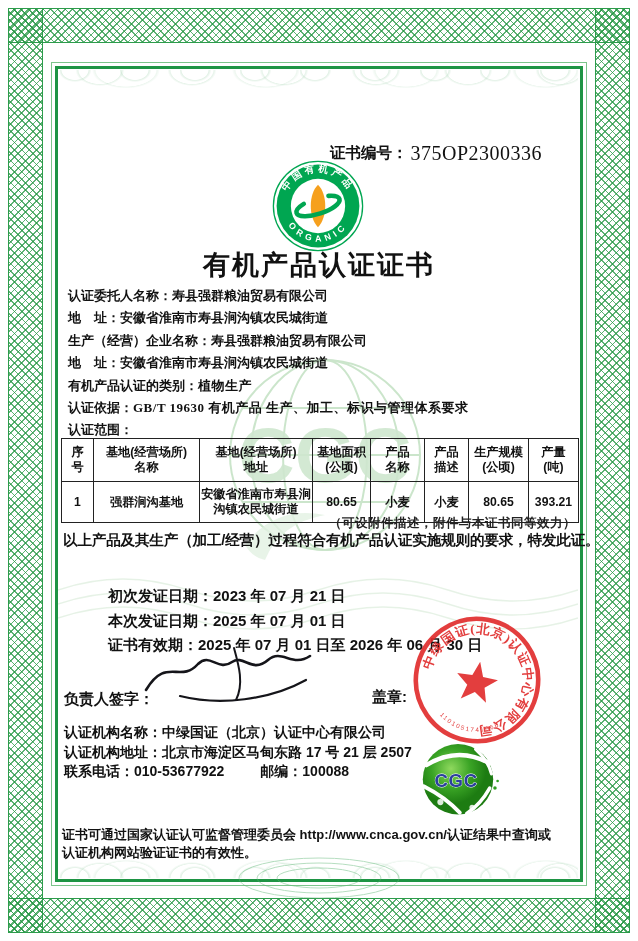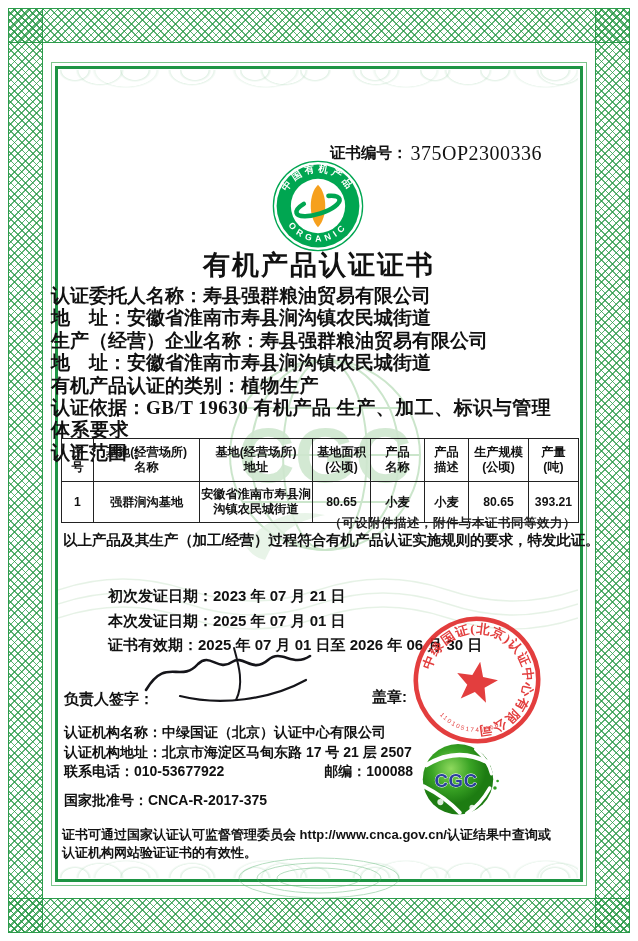--- a/index.html
+++ b/index.html
@@ -29,39 +29,39 @@
   .wm-globe{position:absolute;left:205px;top:330px;z-index:3;pointer-events:none;}
   .wm-waves{position:absolute;left:58px;top:560px;z-index:3;pointer-events:none;opacity:.5;}
   .rosette{position:absolute;left:234px;bottom:40px;z-index:3;pointer-events:none;opacity:.45;}
   
   .z{position:absolute;z-index:5;}
   .certno{top:142px;left:330px;display:flex;align-items:center;gap:3px;}
   .certno .lbl{font-family:"Liberation Serif",serif;font-weight:700;font-size:15.5px;}
   .certno .num{font-family:"Liberation Serif",serif;font-size:20px;letter-spacing:.5px;}
   .org-logo{top:160px;left:272px;width:92px;height:92px;}
   .title{top:247px;left:0;right:0;text-align:center;font-size:27px;font-weight:800;letter-spacing:2px;}
-  .body-block{top:285px;left:51px;width:518px;font-size:19px;font-weight:700;line-height:22.4px;}
+  .body-block{top:285px;left:68px;width:518px;font-size:13px;font-weight:700;line-height:22.4px;}
   .kai{font-family:"Liberation Serif",serif;font-weight:700;letter-spacing:.5px;}
   .tbl{top:438px;left:61px;width:516px;display:grid;font-size:12.2px;font-weight:700;
        grid-template-columns:32px 106px 113px 58px 54px 44px 60px 49px;
        border:1.5px solid #222;}
   .tbl .c{border-right:1px solid #222;display:flex;flex-direction:column;align-items:center;
           justify-content:center;text-align:center;padding:2px 1px;line-height:15px;}
   .tbl .c:nth-child(8n){border-right:none;}
   .tbl .hd{border-bottom:1px solid #222;min-height:38px;}
   .tbl .bd{min-height:36px;font-weight:700;}
   .attach{top:515px;right:62px;font-size:12.5px;color:#222;}
   .decl{top:531px;left:63px;font-size:14.6px;font-weight:700;letter-spacing:-.2px;}
   .notes{top:550px;left:64px;font-size:12.8px;font-weight:700;line-height:16.5px;letter-spacing:-.2px;}
   .dates{top:584px;left:64px;font-size:15px;font-weight:700;line-height:24.5px;margin-left:44px;}
   .sig-svg{top:640px;left:138px;}
   .sig-label{top:690px;left:64px;font-size:15px;font-weight:700;}
   .seal-label{top:688px;left:372px;font-size:15px;font-weight:700;}
   .org-block{top:723px;left:64px;font-size:14px;font-weight:700;line-height:19.5px;}
-  .org-block .zip{margin-left:100px;}
+  .org-block .zip{margin-left:36px;}
   .approval{top:792px;left:64px;font-size:14px;font-weight:700;}
   .footer{top:826px;left:62px;width:516px;font-size:13px;font-weight:700;line-height:17.5px;}
   .seal{top:613px;left:410px;width:134px;height:134px;z-index:6;pointer-events:none;}
   .cgc-logo{top:737px;left:414px;width:88px;height:88px;z-index:5;}
 </style>
 </head>
 <body>
 
 <div class="page">
 
@@ -212,23 +212,20 @@
         <textPath href="#sealBot" startOffset="50%" text-anchor="middle">1101051741066</textPath>
       </text>
     </g>
   </svg>
 
   <div class="z org-block">
     <div><span>认证机构名称：</span><span>中绿国证（北京）认证中心有限公司</span></div>
     <div><span>认证机构地址：</span><span>北京市海淀区马甸东路 17 号 21 层 2507</span></div>
     <div><span>联系电话：</span><span>010-53677922</span><span class="zip"><span>邮编：</span><span>100088</span></span></div>
   </div>
-  <div class="z approval">
-    <span>国家批准号：</span><span>CNCA-R-2017-375</span>
-  </div>
 
   <svg class="z cgc-logo" viewBox="0 0 100 100">
     <defs>
       <radialGradient id="cgcG" cx="40%" cy="35%">
         <stop offset="0%" stop-color="#8fd95e"></stop>
         <stop offset="55%" stop-color="#3aa425"></stop>
         <stop offset="100%" stop-color="#1d7c12"></stop>
       </radialGradient>
     </defs>
     <circle cx="50" cy="48" r="40" fill="url(#cgcG)"></circle>

